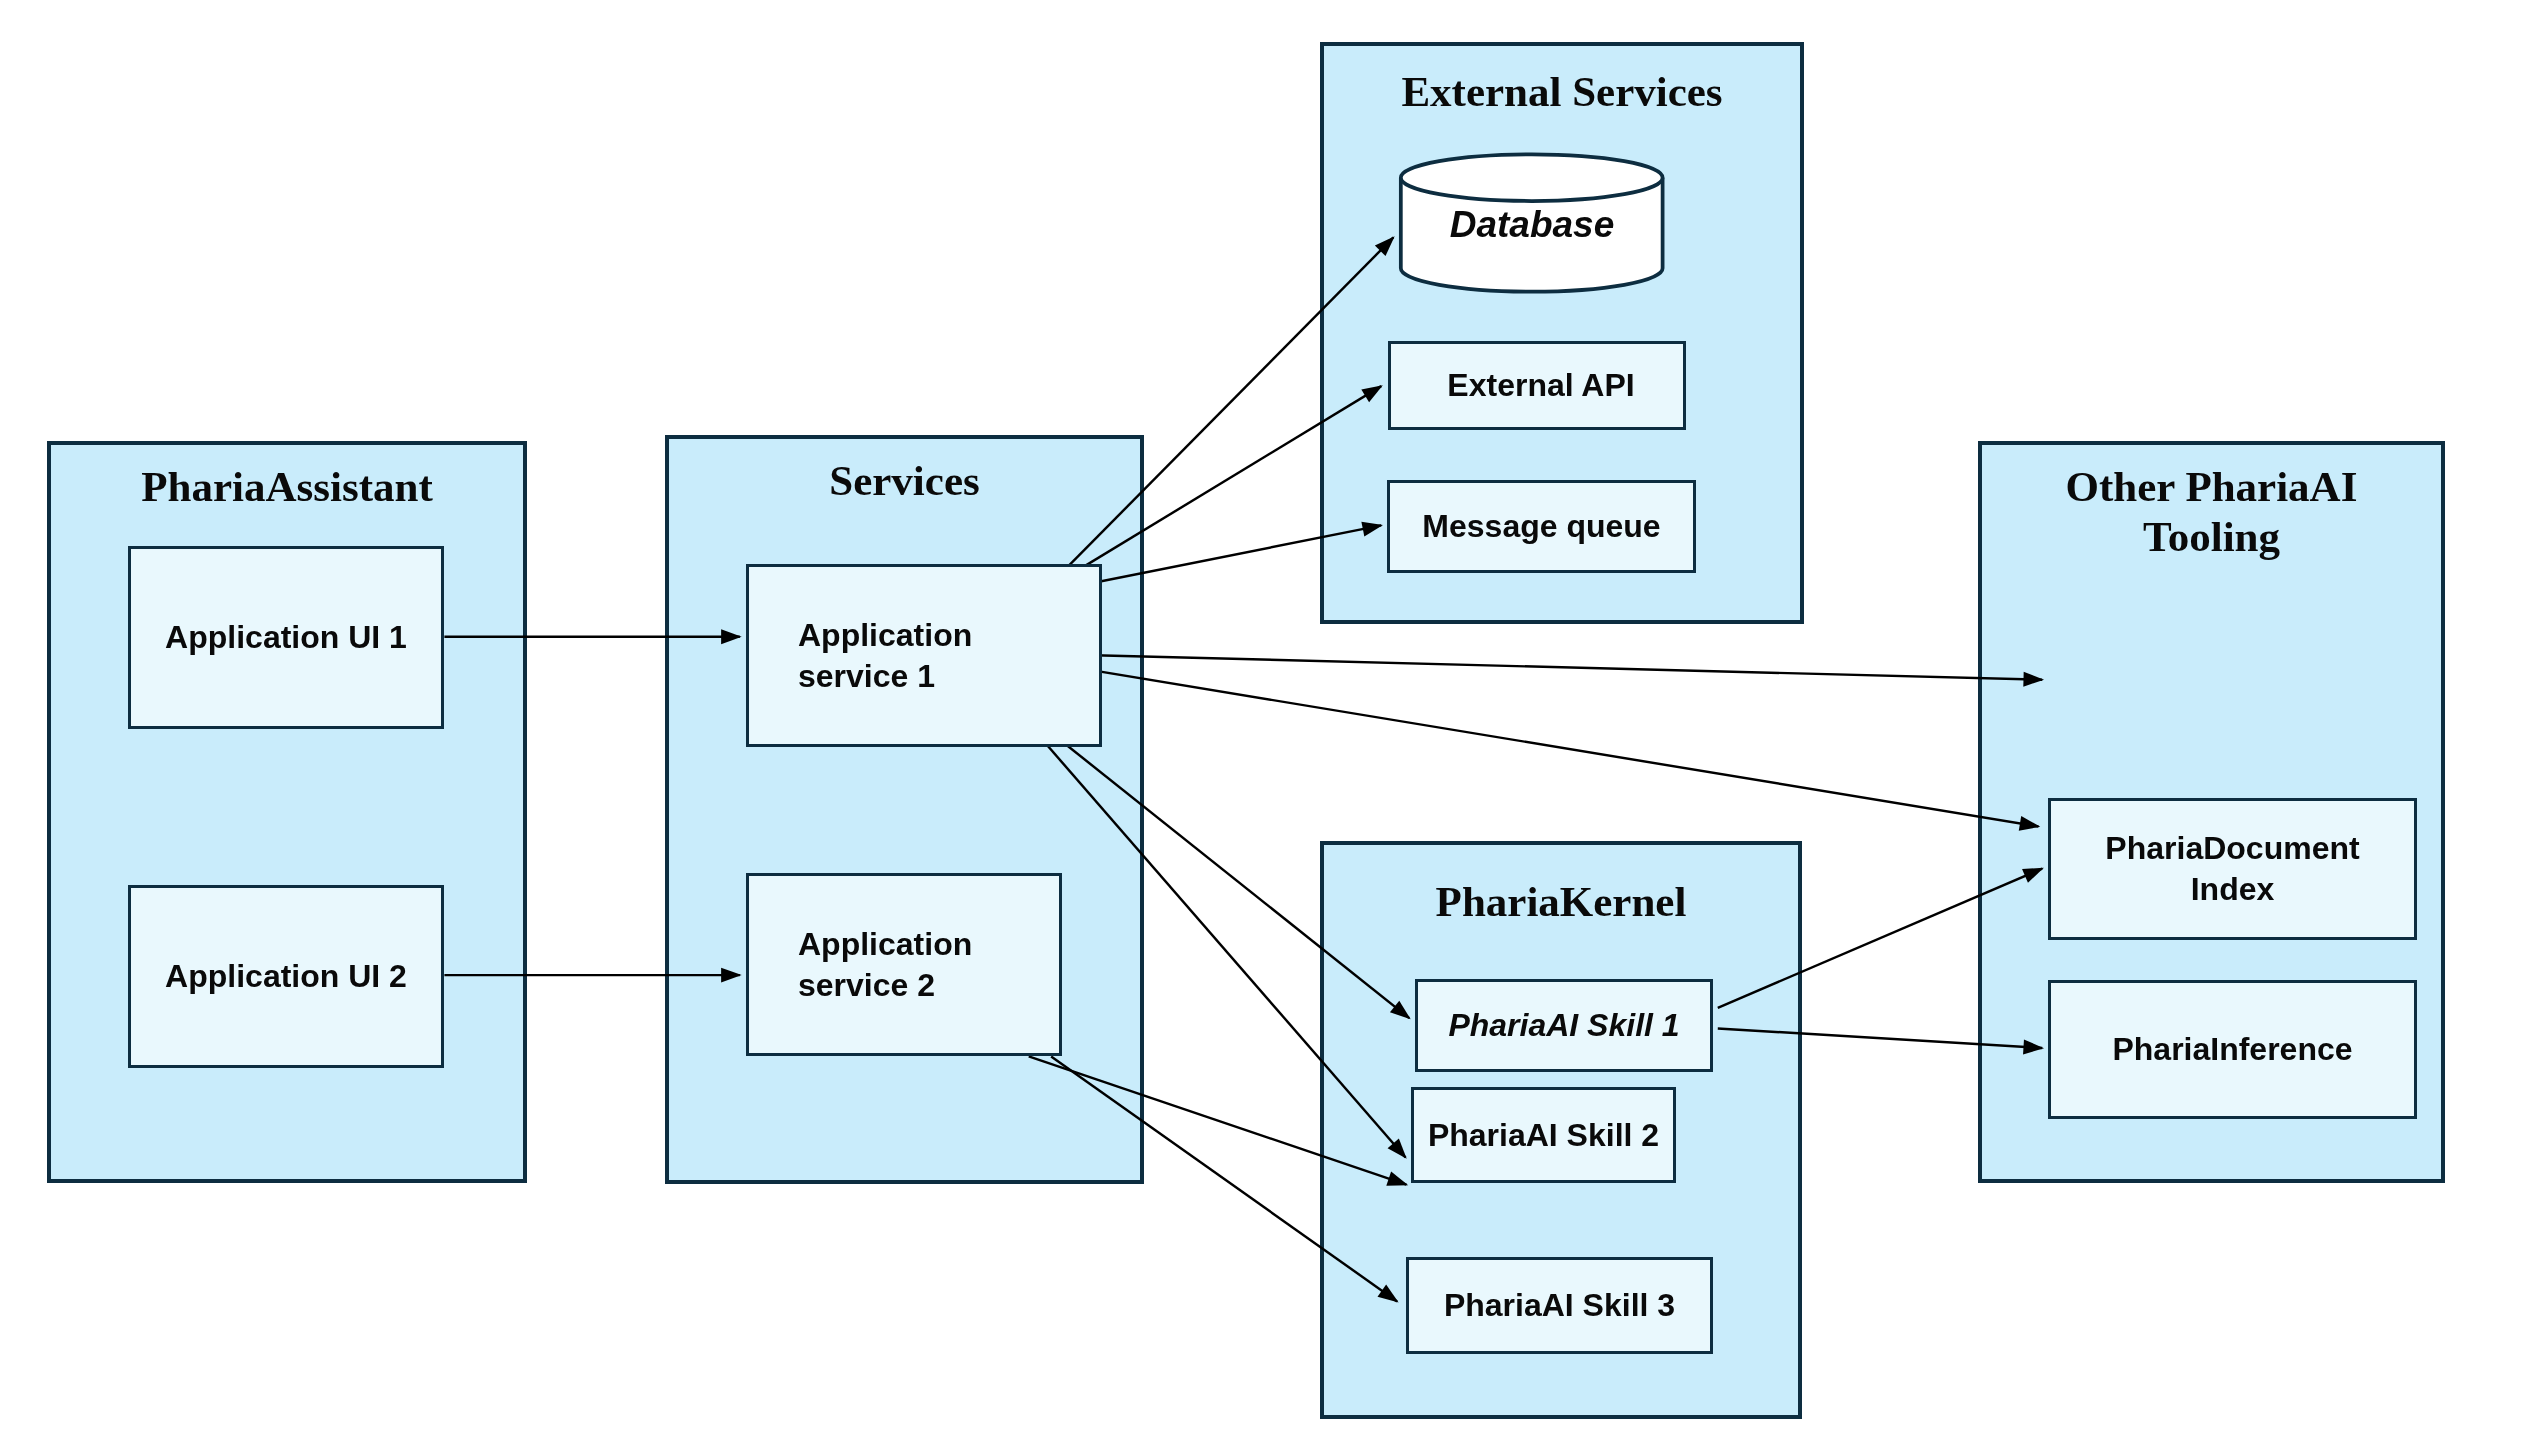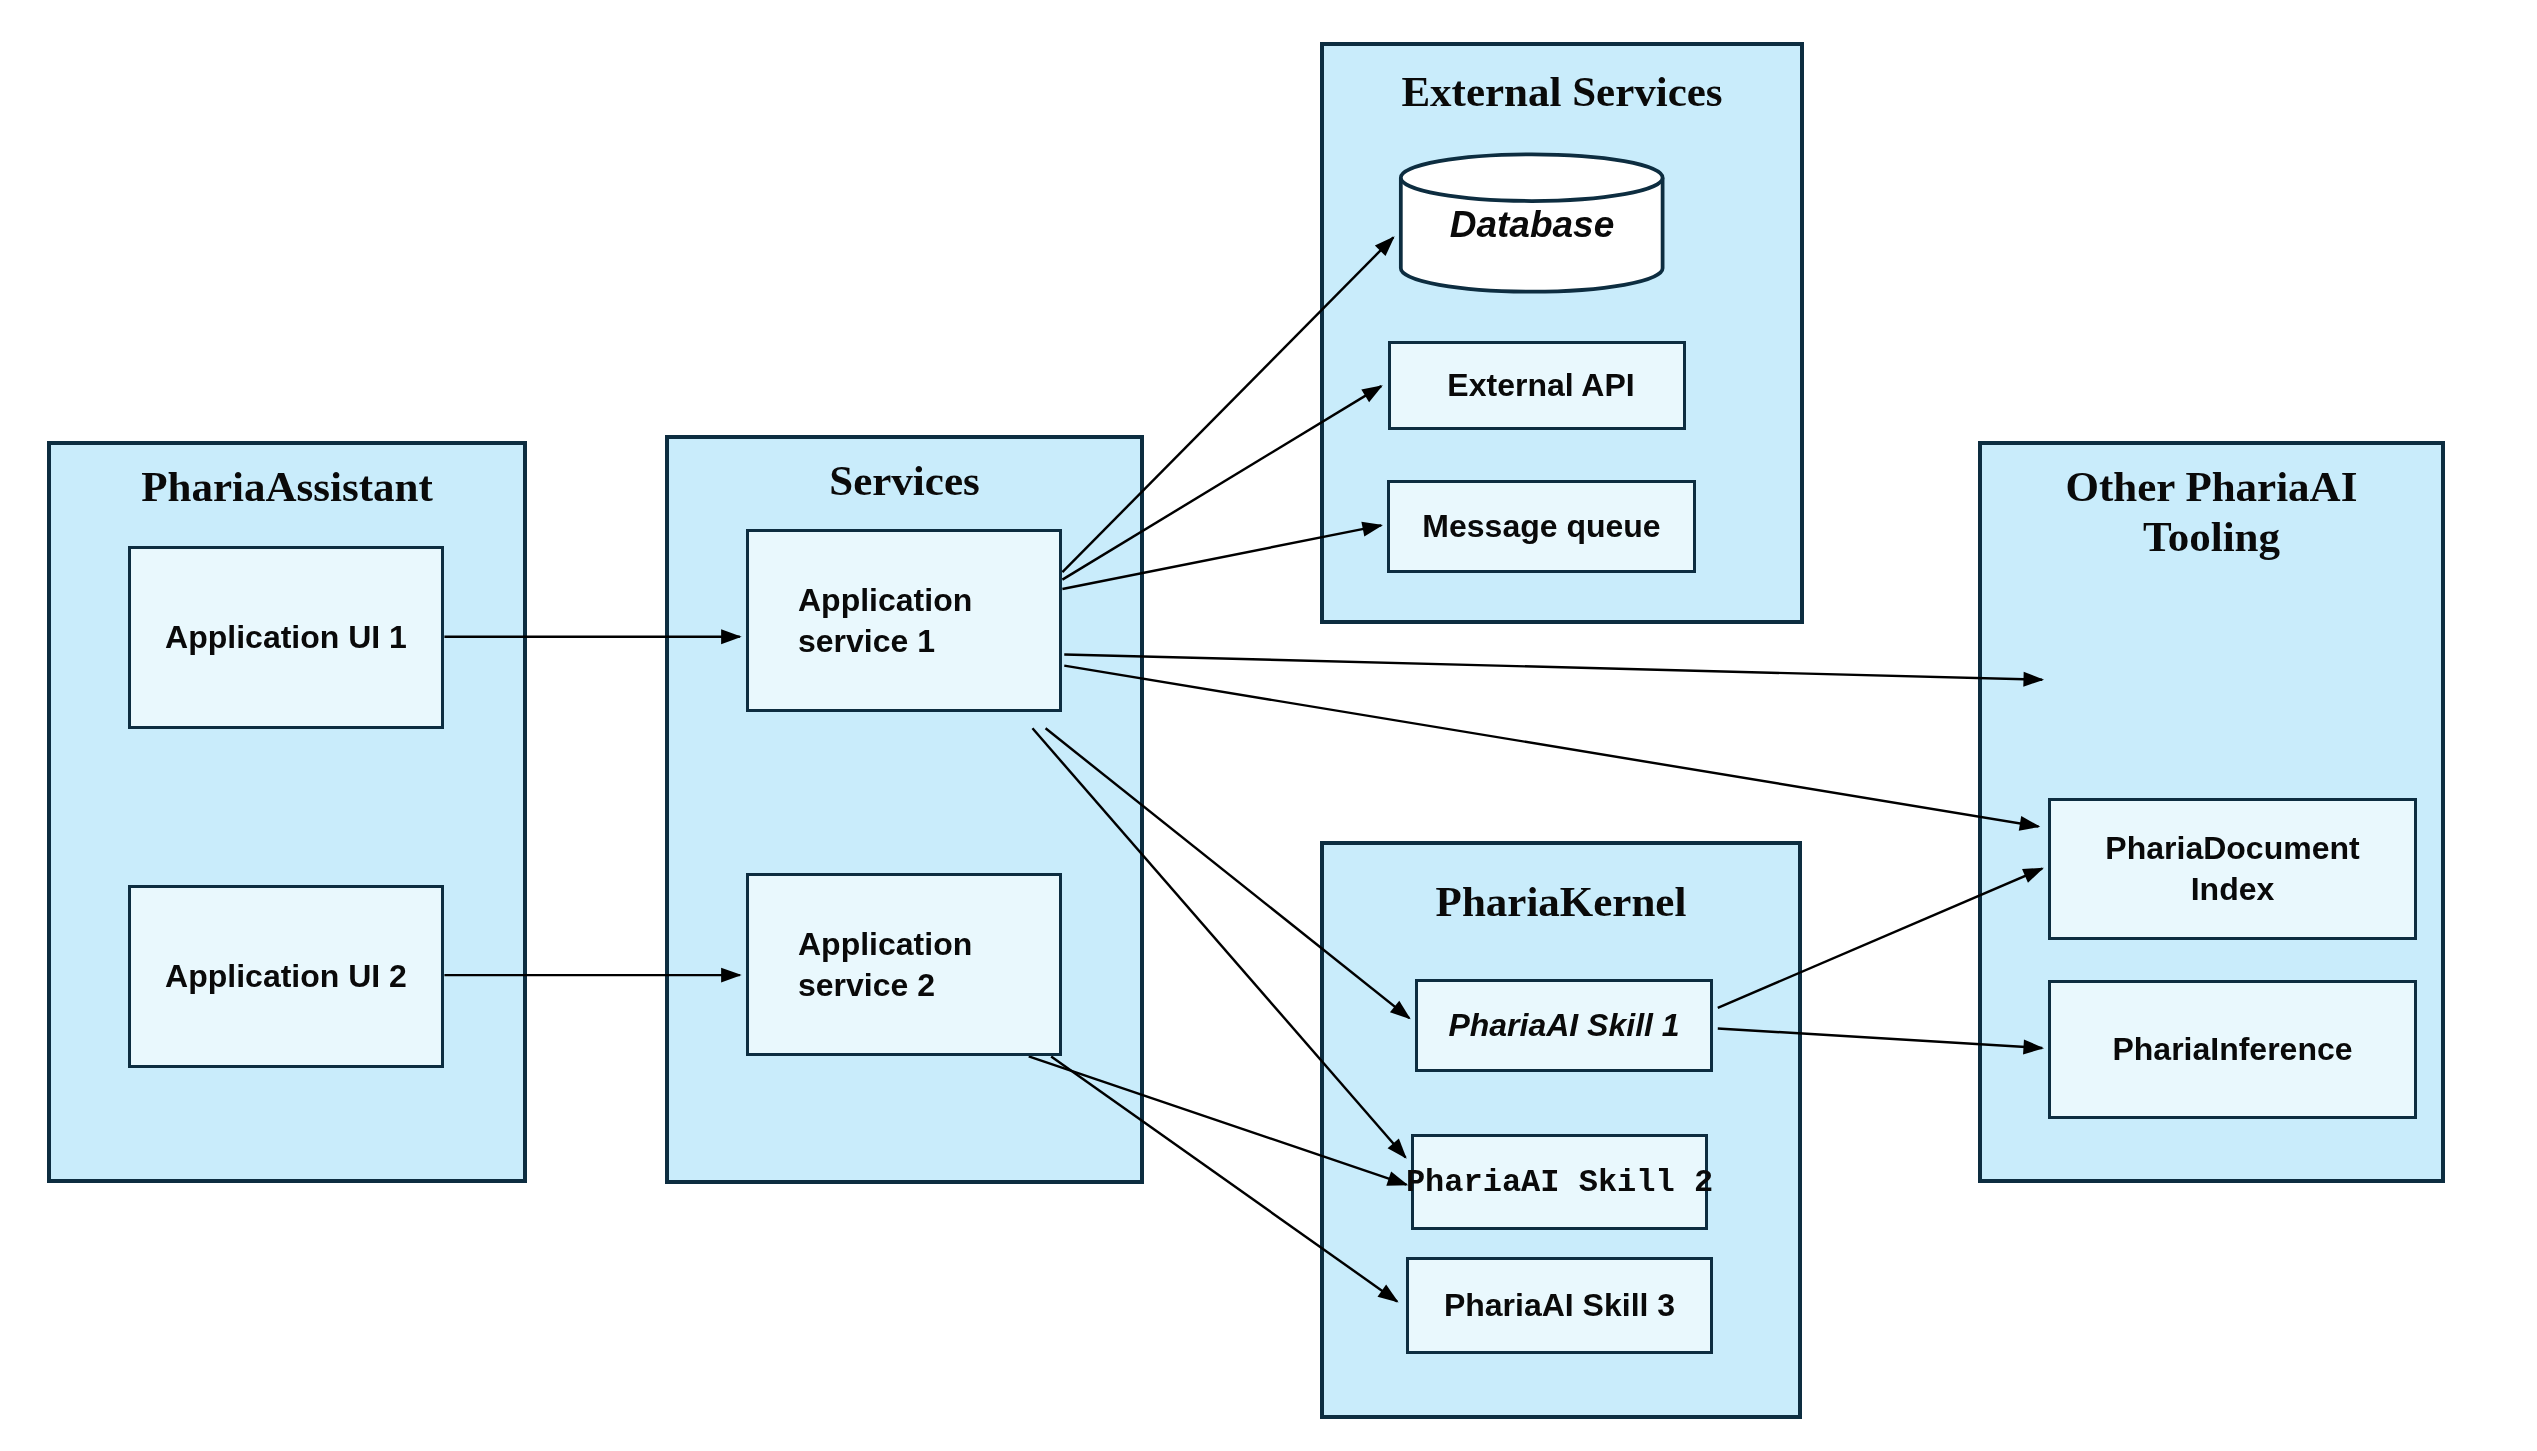--- a/index.html
+++ b/index.html
@@ -83,41 +83,41 @@
   </div>
 
   <div class="node nowrap" style="left:128px;top:546px;width:316px;height:183px;">
     <span class="lbl">Application UI 1</span>
   </div>
 
   <div class="node nowrap" style="left:128px;top:885px;width:316px;height:183px;">
     <span class="lbl">Application UI 2</span>
   </div>
 
-  <div class="node left-text" style="left:746px;top:529px;width:316px;height:183px;">
+  <div class="node left-text" style="left:746px;top:564px;width:356px;height:183px;">
     <span class="lbl">Application service 1</span>
   </div>
 
   <div class="node left-text" style="left:746px;top:873px;width:316px;height:183px;">
     <span class="lbl">Application service 2</span>
   </div>
 
   <div class="node nowrap" style="left:1388px;top:341px;width:298px;height:89px;padding-left:8px;">
     <span class="lbl">External API</span>
   </div>
 
   <div class="node nowrap" style="left:1387px;top:480px;width:309px;height:93px;">
     <span class="lbl">Message queue</span>
   </div>
 
   <div class="node nowrap" style="left:1415px;top:979px;width:298px;height:93px;font-style:italic;">
     <span class="lbl">PhariaAI Skill 1</span>
   </div>
 
-  <div class="node nowrap" style="left:1411px;top:1134px;width:297px;height:96px;font-family:Liberation Mono, monospace;">
+  <div class="node nowrap" style="left:1411px;top:1087px;width:265px;height:96px;">
     <span class="lbl">PhariaAI Skill 2</span>
   </div>
 
   <div class="node nowrap" style="left:1406px;top:1257px;width:307px;height:97px;">
     <span class="lbl">PhariaAI Skill 3</span>
   </div>
 
 
   <div class="node wrap-narrow" style="left:2048px;top:798px;width:369px;height:142px;">
     <span class="lbl">PhariaDocument Index</span>

